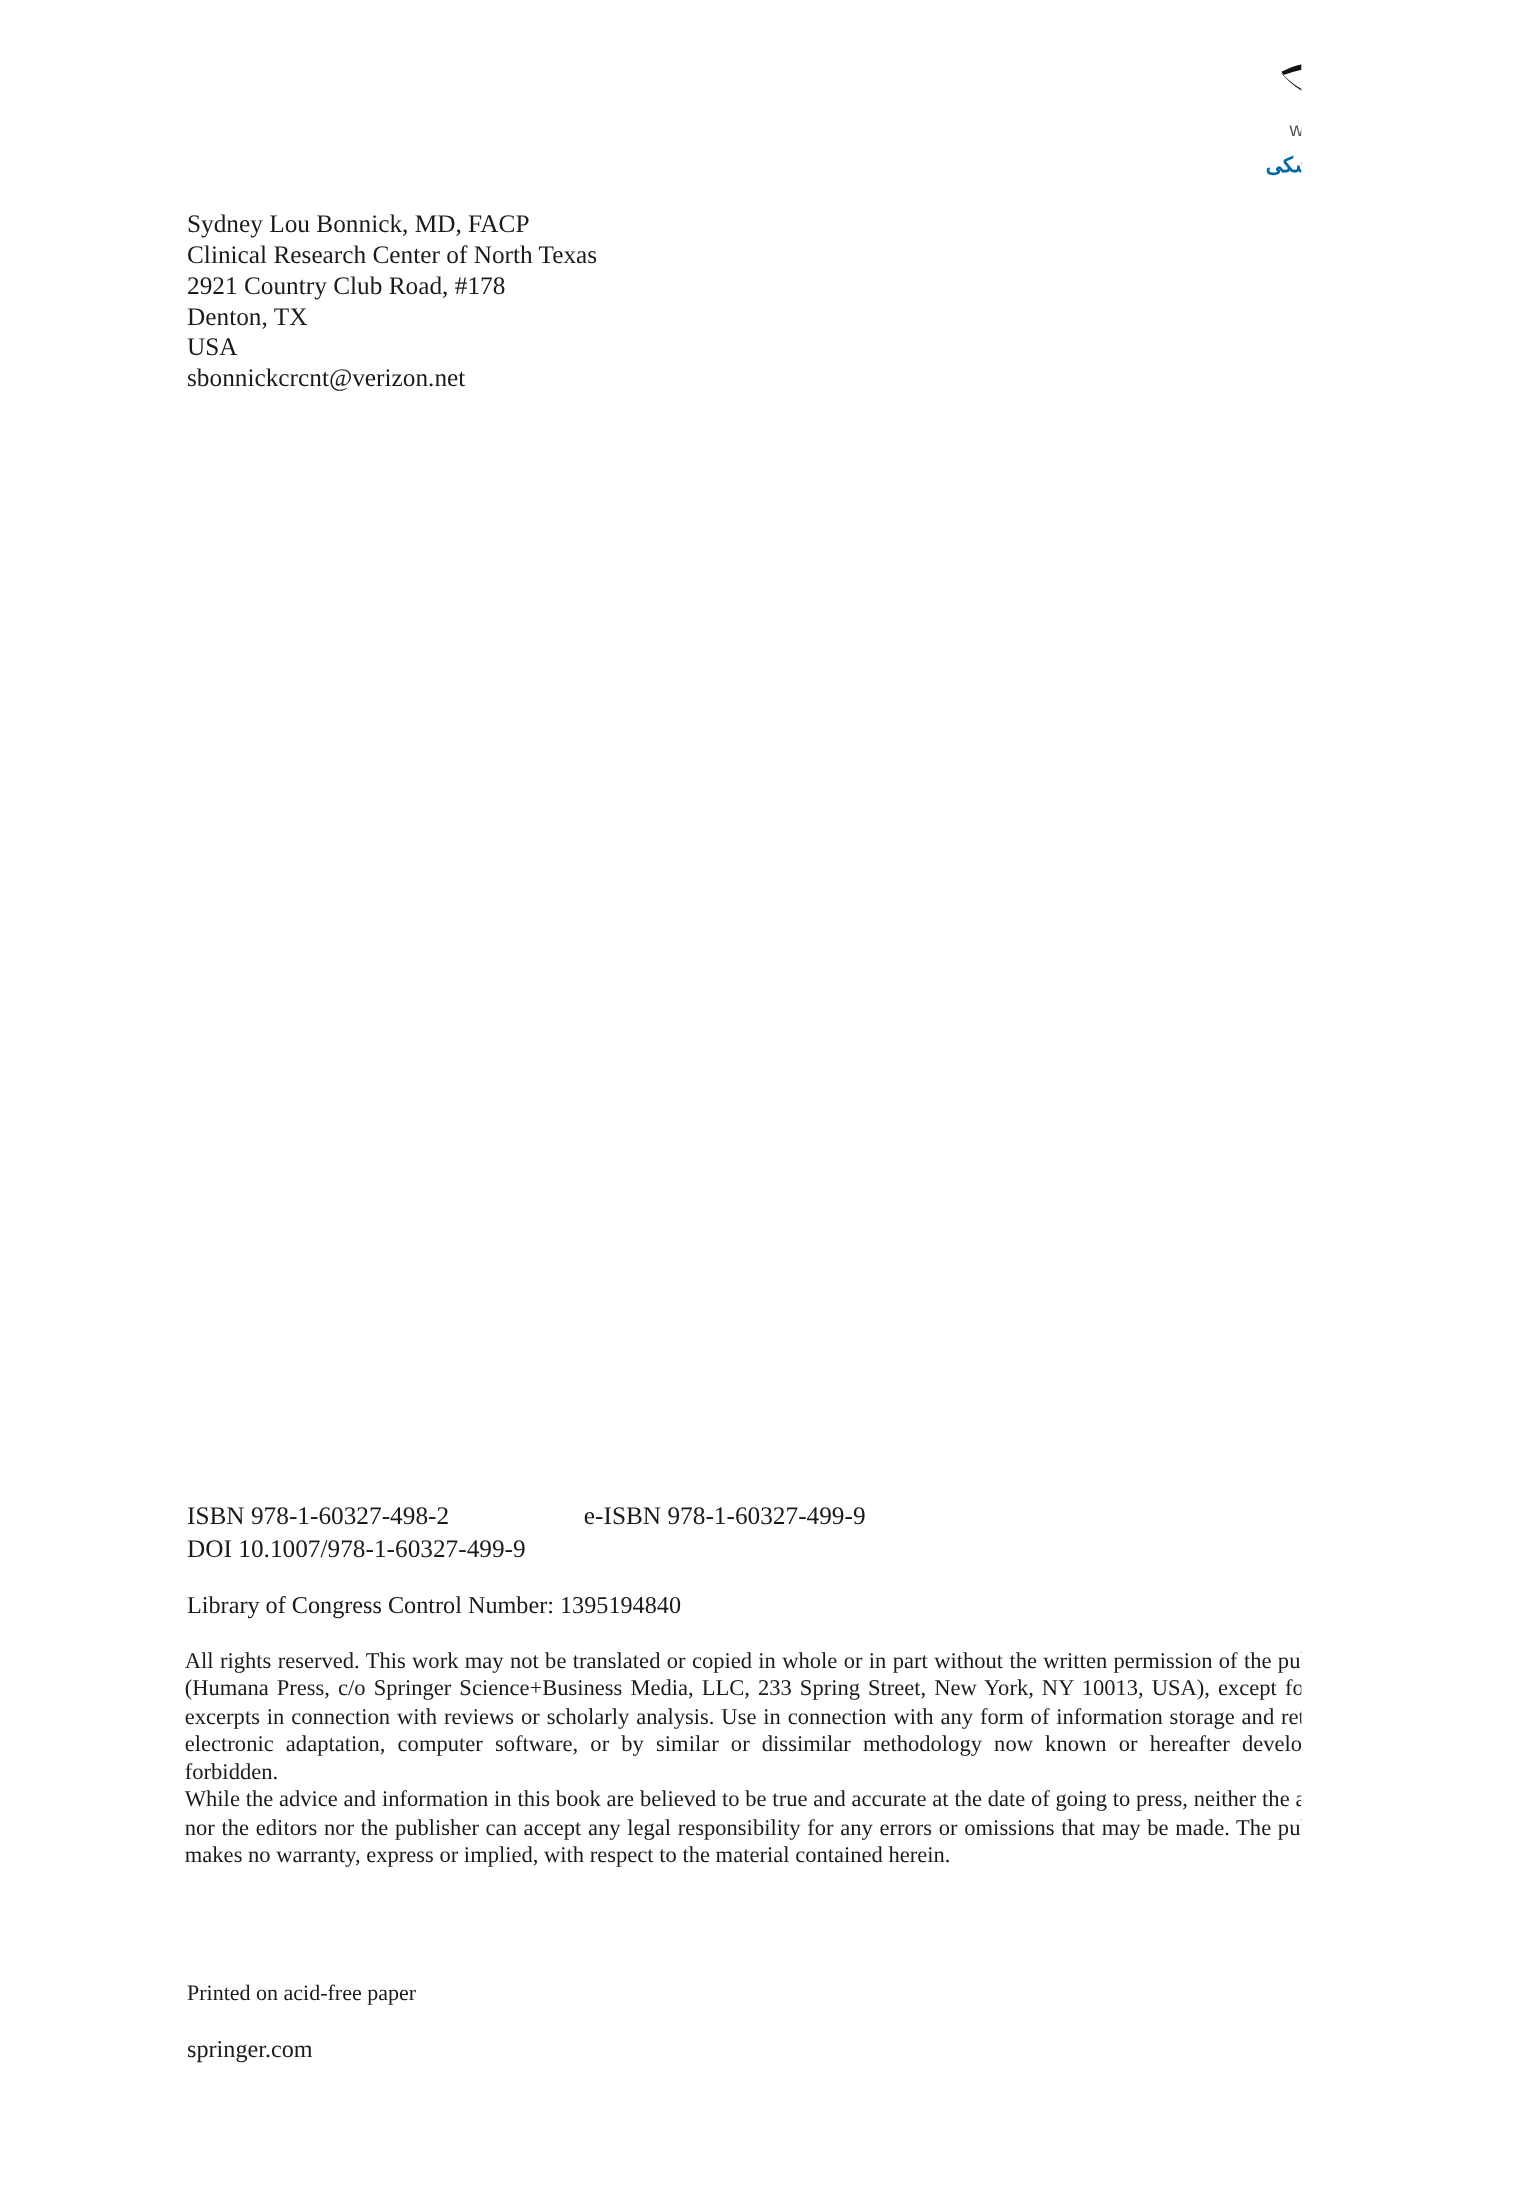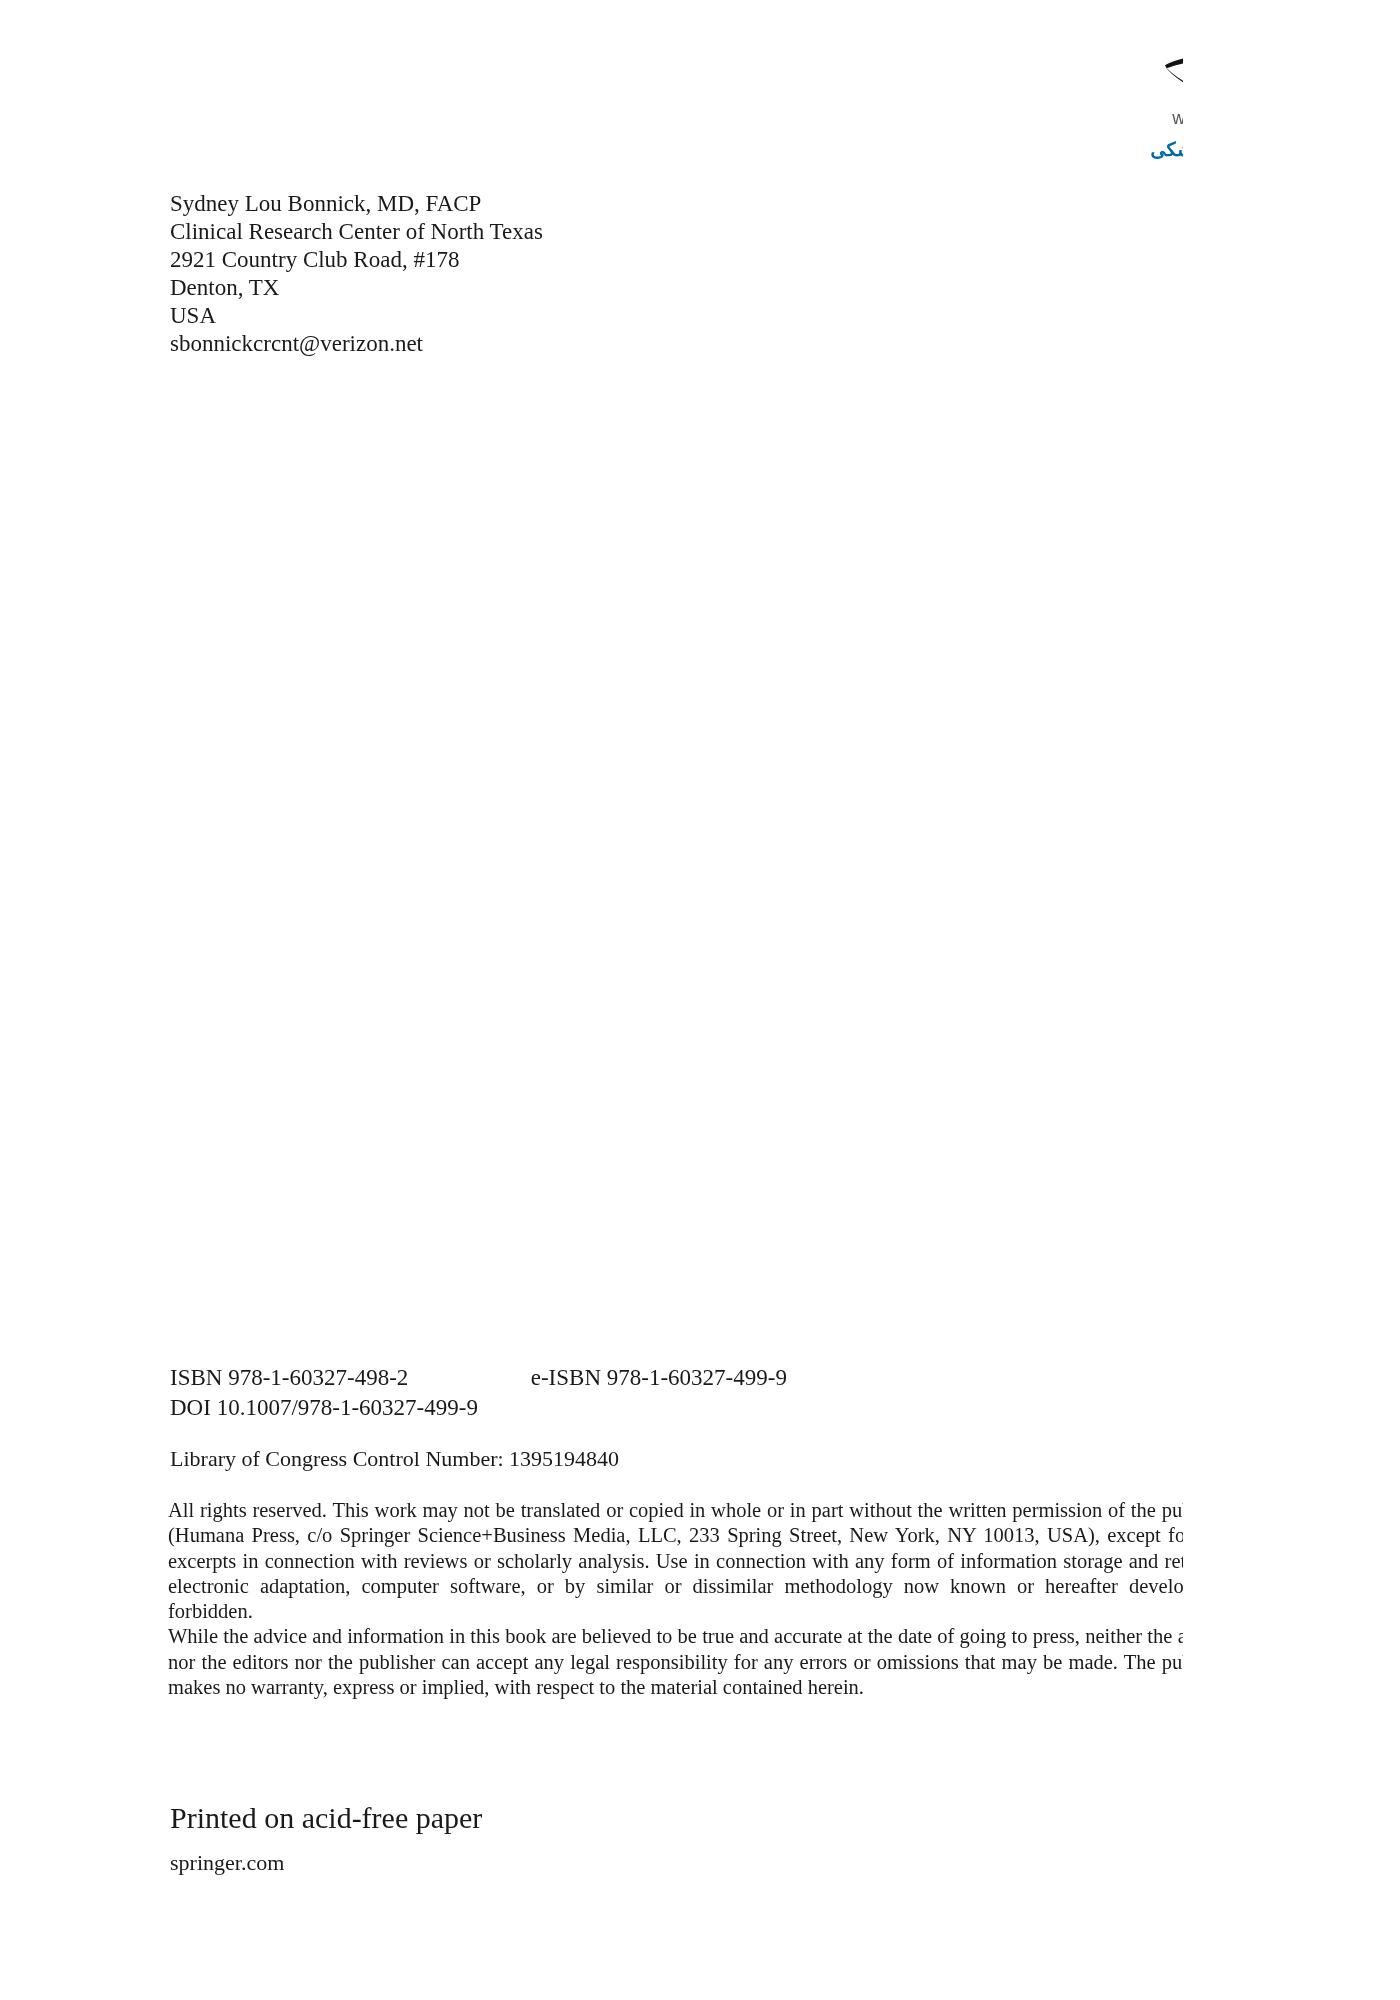--- a/index.html
+++ b/index.html
@@ -78,21 +78,21 @@
     line-height: 25.3px;
   }
   .copyright p { margin: 0; }
   .copyright p.just { text-align: justify; text-justify: inter-word; }
 
   
   .printed {
     position: absolute;
     left: 170px;
     top: 1801px;
-    font-size: 30px;
+    font-size: 20px;
     white-space: nowrap;
   }
   .springer {
     position: absolute;
     left: 170px;
     top: 1850px;
     font-size: 22px;
     white-space: nowrap;
   }
 </style>

